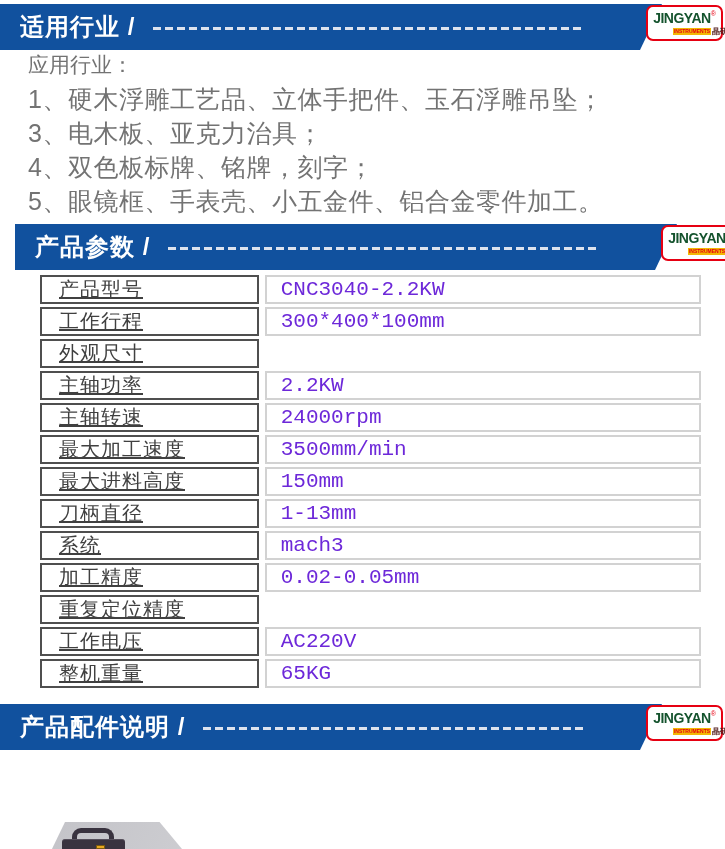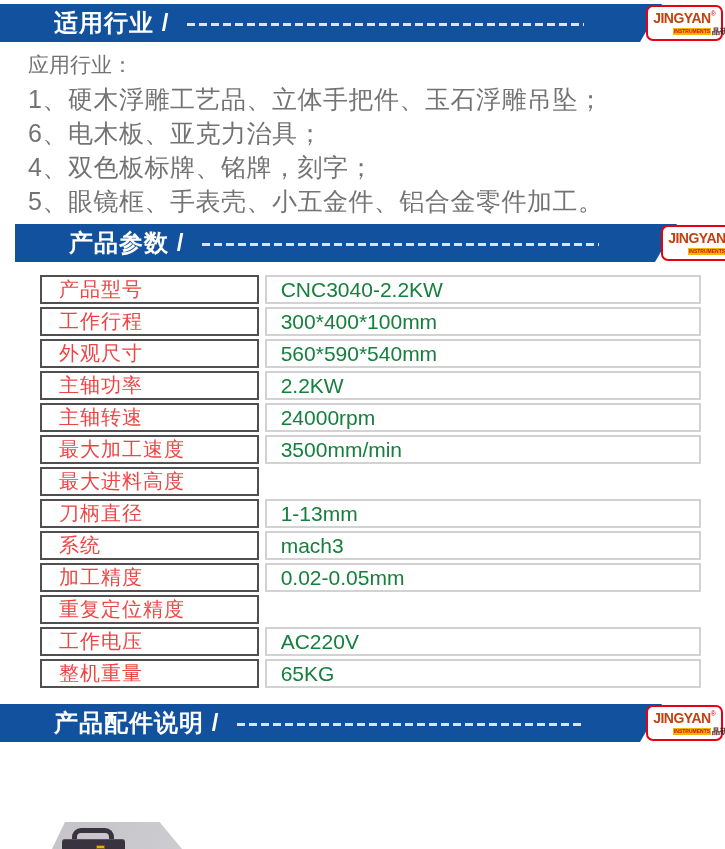--- a/index.html
+++ b/index.html
@@ -6,70 +6,70 @@
   html,body { background:#ffffff; }
   body {
     width:725px; height:849px;
     position:relative; overflow:hidden;
     font-family:"Liberation Sans", sans-serif;
   }
 
   
   .section-header { position:relative; height:38px; width:725px; }
   .header-bar {
-    position:absolute; left:0; top:0; height:38px; width:662px;
+    position:absolute; left:0; top:0; height:46px; width:662px;
     background:#11519E;
     clip-path:polygon(0 0, 100% 0, calc(100% - 22px) 100%, 0 100%);
-    display:flex; align-items:center;padding-left:34px;
+    display:flex; align-items:center;
   }
   .header-title {
     color:#ffffff; font-weight:bold; font-size:24px;
     padding-left:20px; white-space:nowrap; letter-spacing:1px;
   }
   .header-dashes {
     flex:1; height:3px; margin:2px 78px 0 18px;
     background:repeating-linear-gradient(90deg,#dde3ee 0 8px,transparent 8px 12px);
   }
 
   
   .brand-logo {
     position:absolute; right:2px; top:1px; width:77px; height:36px;
     background:#ffffff; border:2px solid #E60012; border-radius:7px;
     display:flex; flex-direction:column; align-items:center; justify-content:center;
     line-height:1;
   }
   .logo-top { white-space:nowrap; }
-  .logo-name { color:#c2410c; font-weight:bold; font-size:14px; letter-spacing:-0.5px; }
+  .logo-name { color:#14532d; font-weight:bold; font-size:14px; letter-spacing:-0.5px; }
   .logo-reg { color:#E60012; font-size:7px; vertical-align:top; }
   .logo-bottom { display:flex; align-items:flex-start; margin-top:2px; white-space:nowrap;padding-left:48px; }
   .logo-sub-en {
     background:#F2B705; color:#E60012; font-size:5px; font-weight:bold;
     padding:1px 1px; letter-spacing:0;
   }
   .logo-sub-cn { color:#501a1a; font-size:8px; font-weight:bold; margin-left:1px; }
 
   
   .apps { padding:12px 0 0 28px; color:#737373; }
   .apps-intro { font-size:21px; line-height:22px; margin-bottom:12px; }
   .apps-item  { font-size:25px; line-height:22px; margin-bottom:12px; letter-spacing:0.5px; }
 
   
   .spec-table { margin:13px 0 0 40px; width:661px; }
   .spec-row { display:flex; height:29px; margin-bottom:3px; }
   .spec-label {
     width:219px; margin-right:6px;
     border:2px solid #4f4f4f; background:#ffffff;
     display:flex; align-items:center;
-    padding-left:17px; font-size:20px; color:#ef4444; letter-spacing:1px;
+    padding-left:17px; font-size:20px; color:#404040; letter-spacing:1px;text-decoration:underline;
   }
   .spec-value {
     width:437px;
     border:2px solid #d2d2d2; background:#ffffff;
     display:flex; align-items:center;
-    padding-left:14px; font-size:21px; color:#15803d;
+    padding-left:14px; font-size:21px; color:#6d28d9;font-family:Liberation Mono, monospace;
   }
 
   
   #header-parameters  { margin-top:10px;margin-left:15px; }
   #header-accessories { margin-top:16px; }
 
   
   .accessory-art { position:absolute; left:0; top:818px; width:725px; height:31px; }
   .platform {
     position:absolute; left:45px; top:4px; width:145px; height:27px;
@@ -106,21 +106,21 @@
     <div class="logo-bottom">
       <span class="logo-sub-en">INSTRUMENTS</span>
       <span class="logo-sub-cn">晶研仪器</span>
     </div>
   </div>
 </div>
 
 <div class="apps">
   <div class="apps-intro">应用行业：</div>
   <div class="apps-item">1、硬木浮雕工艺品、立体手把件、玉石浮雕吊坠；</div>
-  <div class="apps-item">6、电木板、亚克力治具；</div>
+  <div class="apps-item">3、电木板、亚克力治具；</div>
   <div class="apps-item">4、双色板标牌、铭牌，刻字；</div>
   <div class="apps-item">5、眼镜框、手表壳、小五金件、铝合金零件加工。</div>
 </div>
 
 <div class="section-header" id="header-parameters">
   <div class="header-bar">
     <span class="header-title">产品参数 /</span>
     <span class="header-dashes"></span>
   </div>
   <div class="brand-logo">
@@ -136,36 +136,36 @@
   <div class="spec-row">
     <div class="spec-label">产品型号</div>
     <div class="spec-value">CNC3040-2.2KW</div>
   </div>
   <div class="spec-row">
     <div class="spec-label">工作行程</div>
     <div class="spec-value">300*400*100mm</div>
   </div>
   <div class="spec-row">
     <div class="spec-label">外观尺寸</div>
-    <div class="spec-value">560*590*540mm</div>
   </div>
   <div class="spec-row">
     <div class="spec-label">主轴功率</div>
     <div class="spec-value">2.2KW</div>
   </div>
   <div class="spec-row">
     <div class="spec-label">主轴转速</div>
     <div class="spec-value">24000rpm</div>
   </div>
   <div class="spec-row">
     <div class="spec-label">最大加工速度</div>
     <div class="spec-value">3500mm/min</div>
   </div>
   <div class="spec-row">
     <div class="spec-label">最大进料高度</div>
+    <div class="spec-value">150mm</div>
   </div>
   <div class="spec-row">
     <div class="spec-label">刀柄直径</div>
     <div class="spec-value">1-13mm</div>
   </div>
   <div class="spec-row">
     <div class="spec-label">系统</div>
     <div class="spec-value">mach3</div>
   </div>
   <div class="spec-row">

